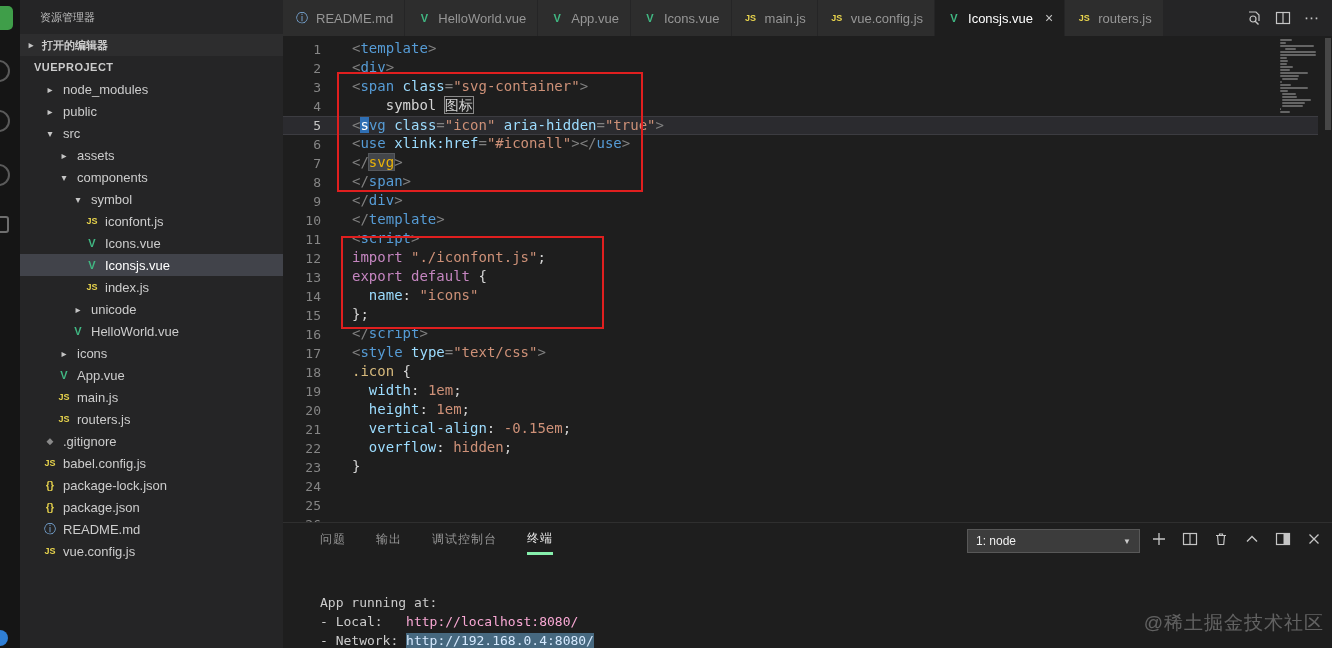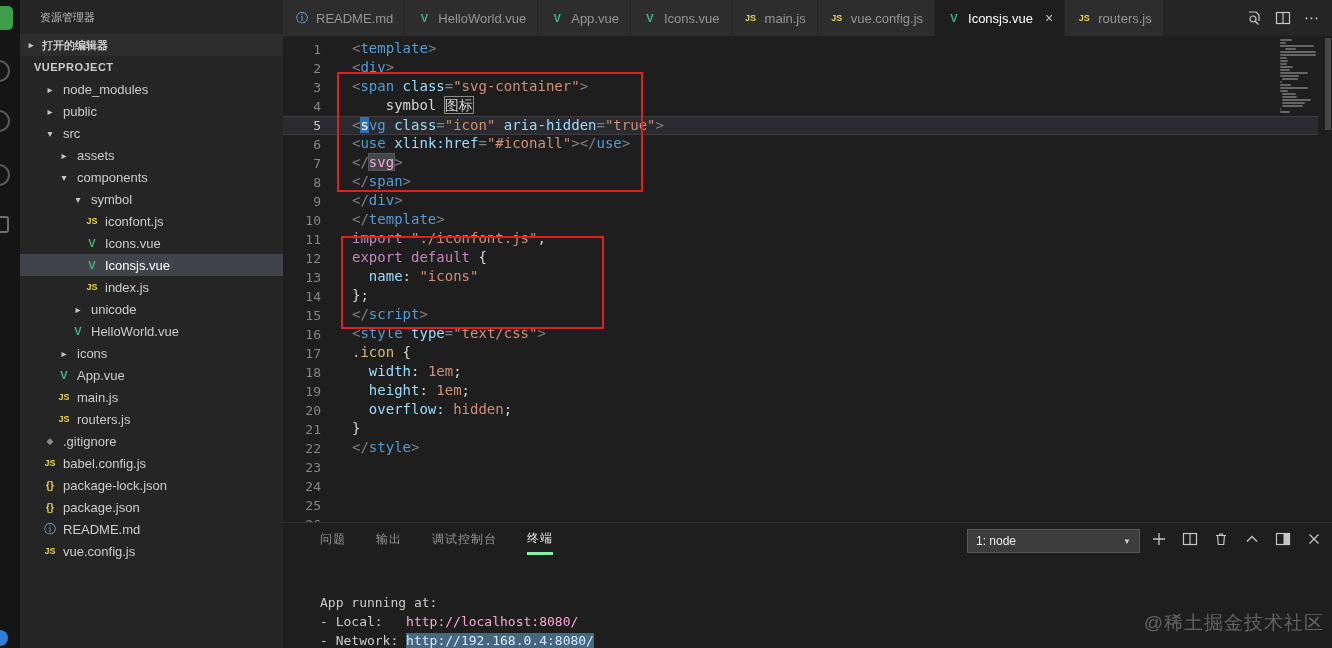--- a/index.html
+++ b/index.html
@@ -49,21 +49,21 @@
   .line-num { height:19px; line-height:19px; }
   .line-num.cur { color:#c6c6c6; }
   .code { position:absolute; left:0; right:14px; top:4px; }
   .code-line { height:19px; line-height:19px; padding-left:69px; white-space:pre;
                font:14px "DejaVu Sans Mono", monospace; color:#d4d4d4; }
   .code-line.cur-line { background:#2b2b2f; border-top:1px solid #3c3c41; border-bottom:1px solid #3c3c41; height:19px; line-height:17px; }
   .tk-p{color:#808080} .tk-tag{color:#569cd6} .tk-attr{color:#9cdcfe} .tk-str{color:#ce9178}
   .tk-kw{color:#c586c0} .tk-txt{color:#d4d4d4} .tk-prop{color:#9cdcfe} .tk-cls{color:#d7ba7d}
   .tk-val{color:#ce9178}
   .tk-sel{background:#2f6fb4;color:#ffffff}
-  .tk-taghl{color:#f9a8d4;background:#43464a;box-shadow:0 0 0 1px #55585c}
+  .tk-taghl{color:#eab308;background:#43464a;box-shadow:0 0 0 1px #55585c}
   .tk-box{color:#d4d4d4;box-shadow:0 0 0 1px #8a8a8a}
   .anno { position:absolute; border:2px solid #e01f1f; background:transparent; z-index:3; }
   .anno1 { left:54px; top:36px; width:306px; height:120px; }
   .anno2 { left:58px; top:200px; width:263px; height:93px; }
   .minimap { position:absolute; right:10px; top:3px; width:42px; opacity:.75; }
   .mm-line { height:2px; margin-bottom:1px; background:#7d7d7d; border-radius:1px; }
   .scrollbar { position:absolute; right:0; top:0; width:8px; height:100%; }
   .scroll-thumb { position:absolute; right:1px; top:2px; width:6px; height:92px; background:rgba(121,121,121,.45); }
   
   .panel { position:absolute; left:0; right:0; bottom:0; height:126px; background:#1e1e1e; border-top:1px solid #2f2f2f; }
@@ -259,32 +259,33 @@
         <div class="code-line"><span class="tk-p">&lt;</span><span class="tk-tag">template</span><span class="tk-p">&gt;</span></div>
         <div class="code-line"><span class="tk-p">&lt;</span><span class="tk-tag">div</span><span class="tk-p">&gt;</span></div>
         <div class="code-line"><span class="tk-p">&lt;</span><span class="tk-tag">span</span><span class="tk-txt"> </span><span class="tk-attr">class</span><span class="tk-p">=</span><span class="tk-str">"svg-container"</span><span class="tk-p">&gt;</span></div>
         <div class="code-line"><span class="tk-txt">    symbol </span><span class="tk-box">图标</span></div>
         <div class="code-line cur-line"><span class="tk-p">&lt;</span><span class="tk-sel">s</span><span class="tk-tag">vg</span><span class="tk-txt"> </span><span class="tk-attr">class</span><span class="tk-p">=</span><span class="tk-str">"icon"</span><span class="tk-txt"> </span><span class="tk-attr">aria-hidden</span><span class="tk-p">=</span><span class="tk-str">"true"</span><span class="tk-p">&gt;</span></div>
         <div class="code-line"><span class="tk-p">&lt;</span><span class="tk-tag">use</span><span class="tk-txt"> </span><span class="tk-attr">xlink:href</span><span class="tk-p">=</span><span class="tk-str">"#iconall"</span><span class="tk-p">&gt;</span><span class="tk-p">&lt;/</span><span class="tk-tag">use</span><span class="tk-p">&gt;</span></div>
         <div class="code-line"><span class="tk-p">&lt;/</span><span class="tk-taghl">svg</span><span class="tk-p">&gt;</span></div>
         <div class="code-line"><span class="tk-p">&lt;/</span><span class="tk-tag">span</span><span class="tk-p">&gt;</span></div>
         <div class="code-line"><span class="tk-p">&lt;/</span><span class="tk-tag">div</span><span class="tk-p">&gt;</span></div>
         <div class="code-line"><span class="tk-p">&lt;/</span><span class="tk-tag">template</span><span class="tk-p">&gt;</span></div>
+        <div class="code-line"><span class="tk-p">&lt;</span><span class="tk-tag">script</span><span class="tk-p">&gt;</span></div>
         <div class="code-line"><span class="tk-kw">import</span><span class="tk-txt"> </span><span class="tk-str">"./iconfont.js"</span><span class="tk-txt">;</span></div>
         <div class="code-line"><span class="tk-kw">export</span><span class="tk-txt"> </span><span class="tk-kw">default</span><span class="tk-txt"> {</span></div>
         <div class="code-line"><span class="tk-attr">  name</span><span class="tk-txt">: </span><span class="tk-str">"icons"</span></div>
         <div class="code-line"><span class="tk-txt">};</span></div>
         <div class="code-line"><span class="tk-p">&lt;/</span><span class="tk-tag">script</span><span class="tk-p">&gt;</span></div>
         <div class="code-line"><span class="tk-p">&lt;</span><span class="tk-tag">style</span><span class="tk-txt"> </span><span class="tk-attr">type</span><span class="tk-p">=</span><span class="tk-str">"text/css"</span><span class="tk-p">&gt;</span></div>
         <div class="code-line"><span class="tk-cls">.icon</span><span class="tk-txt"> {</span></div>
         <div class="code-line"><span class="tk-prop">  width</span><span class="tk-txt">: </span><span class="tk-val">1em</span><span class="tk-txt">;</span></div>
         <div class="code-line"><span class="tk-prop">  height</span><span class="tk-txt">: </span><span class="tk-val">1em</span><span class="tk-txt">;</span></div>
+        <div class="code-line"><span class="tk-prop">  vertical-align</span><span class="tk-txt">: </span><span class="tk-val">-0.15em</span><span class="tk-txt">;</span></div>
         <div class="code-line"><span class="tk-prop">  overflow</span><span class="tk-txt">: </span><span class="tk-val">hidden</span><span class="tk-txt">;</span></div>
         <div class="code-line"><span class="tk-txt">}</span></div>
-        <div class="code-line"><span class="tk-p">&lt;/</span><span class="tk-tag">style</span><span class="tk-p">&gt;</span></div>
         <div class="code-line"></div>
       </div>
     <div class="gutter">
         <div class="line-num">1</div>
         <div class="line-num">2</div>
         <div class="line-num">3</div>
         <div class="line-num">4</div>
         <div class="line-num cur">5</div>
         <div class="line-num">6</div>
         <div class="line-num">7</div>

